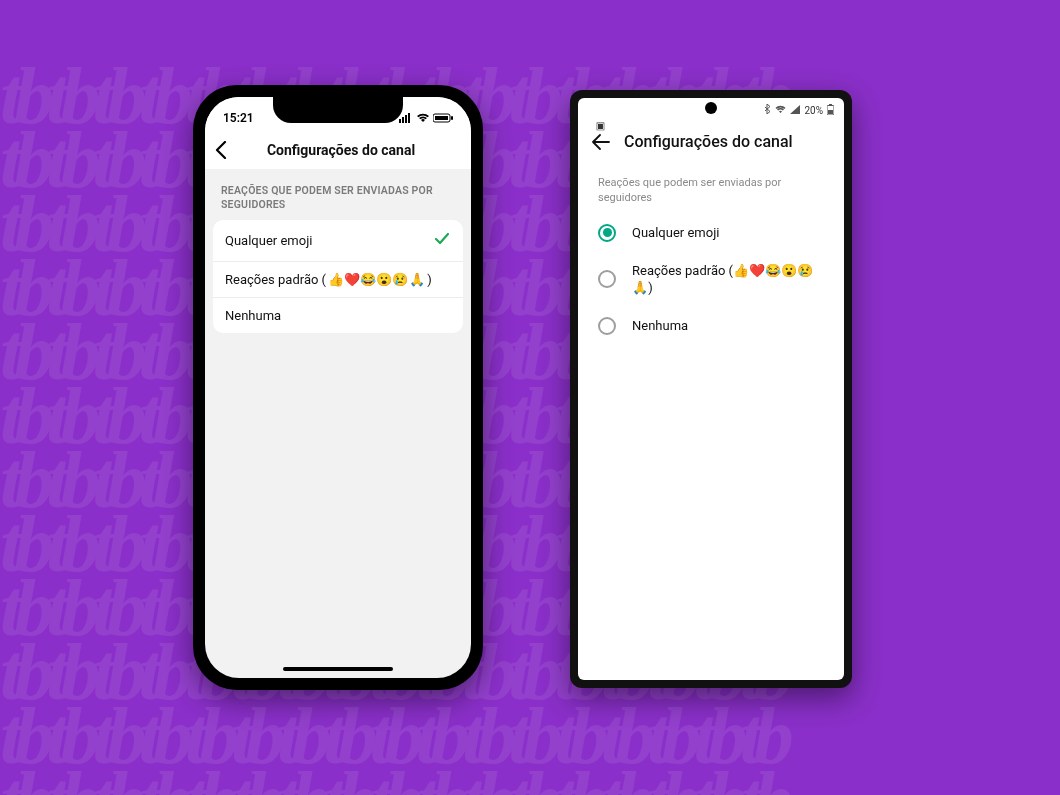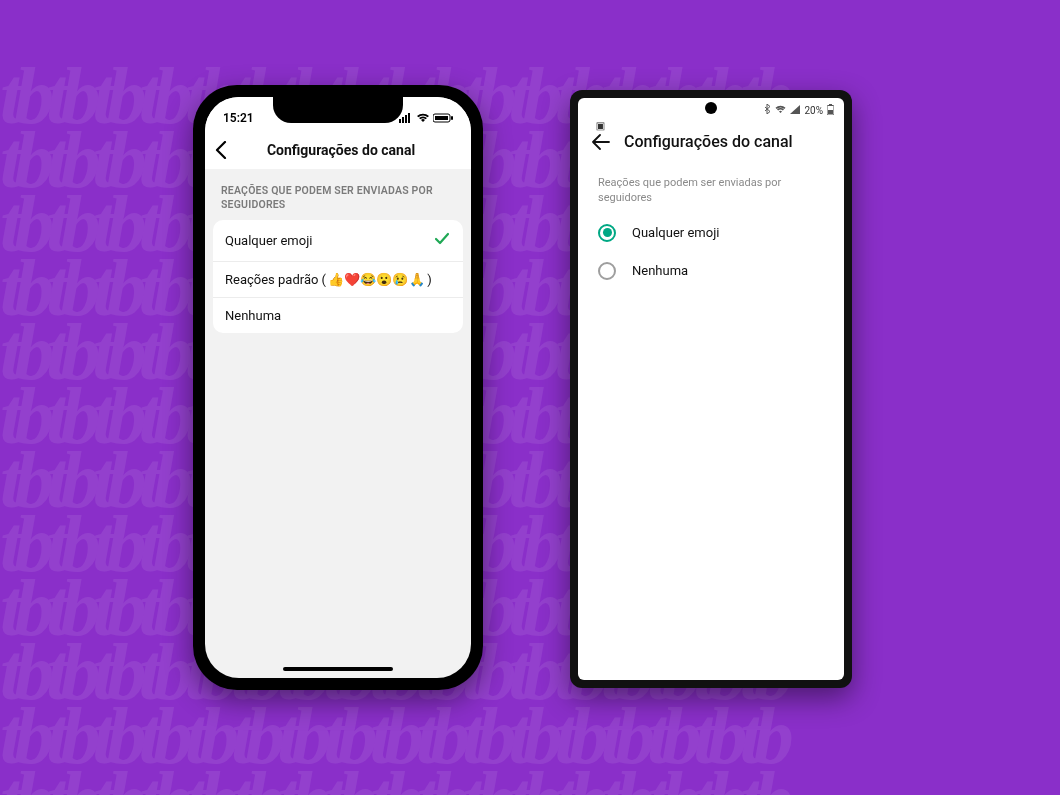--- a/index.html
+++ b/index.html
@@ -348,18 +348,24 @@
 
     <div class="android-opt">
       <span class="radio selected"></span>
       <span class="opt-text">
         <span>Qualquer emoji</span>
       </span>
     </div>
     <div class="android-opt">
       <span class="radio"></span>
       <span class="opt-text">
+        <span>Reações padrão (</span><span>👍❤️😂😮😢🙏</span><span>)</span>
+      </span>
+    </div>
+    <div class="android-opt">
+      <span class="radio"></span>
+      <span class="opt-text">
         <span>Nenhuma</span>
       </span>
     </div>
 
   </div>
 </div>
 
 </body></html>

